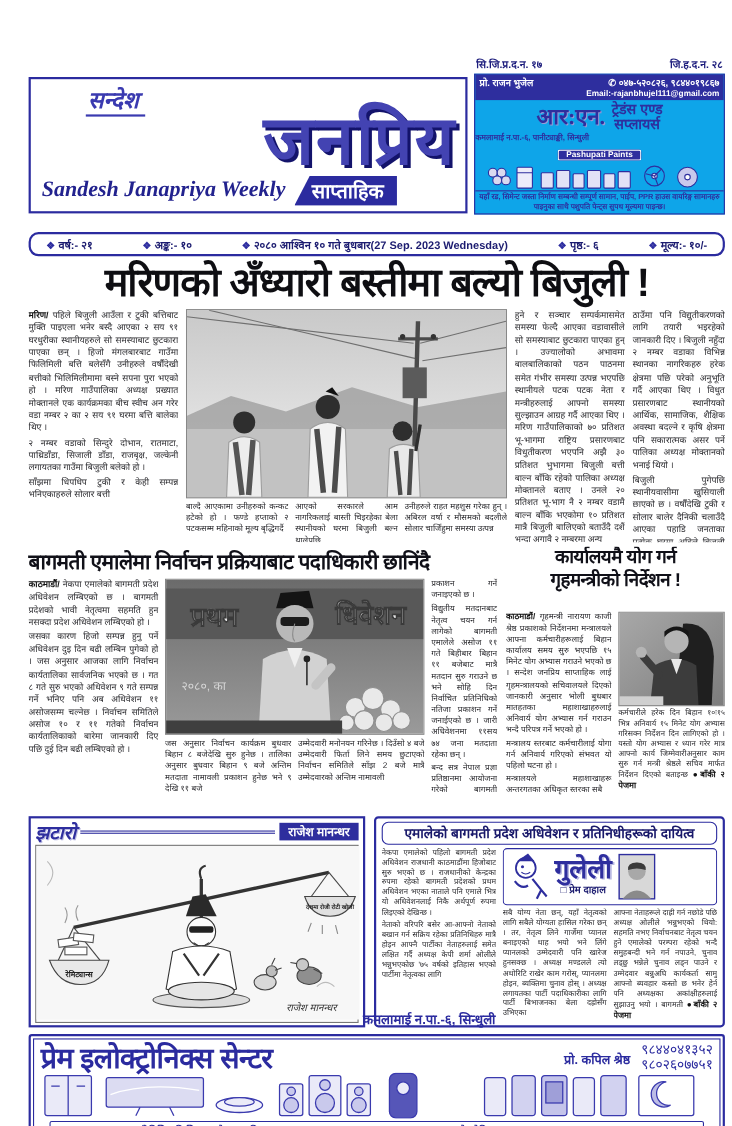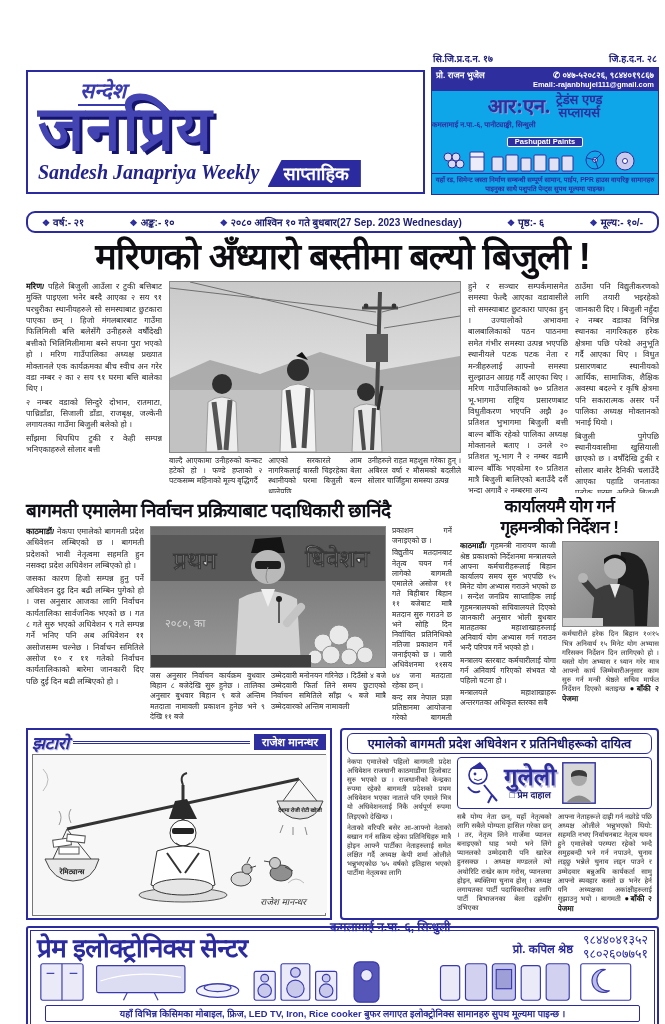--- a/index.html
+++ b/index.html
@@ -9,21 +9,21 @@
   *{box-sizing:border-box;}
   
   .header-row{display:flex;gap:6px;align-items:flex-start;}
   .mast-col{flex:1;}
   .masthead{border:2.5px solid #2b2b9f;height:124px;margin-top:18px;position:relative;
             padding:4px 8px 0 10px;overflow:hidden;background:#fff;}
   .m-pre{font-family:"Liberation Serif",serif;font-style:italic;font-weight:bold;
          font-size:21px;color:#3a3ab0;border-bottom:2px solid #3a3ab0;display:inline-block;
          padding:0 6px 0 2px;margin-left:40px;}
   .m-title{font-family:"Liberation Serif",serif;font-weight:900;font-size:62px;line-height:58px;
-           color:#4343b2;text-shadow:3px 3px 0 #13136b;letter-spacing:2px;text-align:left;
+           color:#4343b2;text-shadow:3px 3px 0 #13136b;letter-spacing:2px;text-align:right;
            margin-top:-6px;}
   .m-subrow{display:flex;align-items:stretch;margin-top:2px;}
   .m-sub-en{font-family:"Liberation Serif",serif;font-style:italic;font-weight:bold;
             font-size:20px;color:#22228e;white-space:nowrap;padding-top:1px;}
   .m-sub-np{background:#2b2b9f;color:#fff;font-weight:bold;font-size:18px;padding:1px 12px 2px 16px;
             margin-left:8px;clip-path:polygon(14px 0,100% 0,100% 100%,0 100%);white-space:nowrap;}
   .top-right{width:228px;flex:none;}
   .reg-row{display:flex;justify-content:space-between;font-size:9.5px;font-weight:bold;
            color:#1d1d7d;padding:0 2px 2px 2px;}
   .adbox{border:1.5px solid #2b2b9f;height:128px;overflow:hidden;background:#0ea5e9;}
@@ -61,26 +61,26 @@
   .under-row .story{flex:1;overflow:hidden;}
   .more{font-weight:bold;font-size:7.5px;color:#111;}
   
   .sec2{display:grid;grid-template-columns:426px 1fr;gap:8px;height:226px;margin-top:4px;}
   .art2-headline{font-size:19px;font-weight:900;color:#101018;white-space:nowrap;
                  margin:0 0 3px 0;letter-spacing:-0.5px;}
   .art2-grid{display:grid;grid-template-columns:118px 236px 1fr;gap:6px;height:196px;}
   .art2-mid{display:flex;flex-direction:column;gap:3px;overflow:hidden;}
   .art3{overflow:hidden;}
   .art3-headline{font-size:17px;font-weight:900;color:#101018;text-align:center;line-height:1.22;
-                 margin:0 0 3px 0;letter-spacing:-0.5px;}
+                 margin:0 0 18px 0;letter-spacing:-0.5px;}
   .art3-grid{display:grid;grid-template-columns:1fr 97px;gap:6px;height:176px;}
   .art3-right{display:flex;flex-direction:column;gap:2px;overflow:hidden;}
   .s75{font-size:7.5px;line-height:1.36;}
   
-  .bottom{display:grid;grid-template-columns:306px 1fr;gap:8px;height:192px;margin-top:5px;}
+  .bottom{display:grid;grid-template-columns:306px 1fr;gap:8px;height:192px;margin-top:19px;}
   .cartoon-box{border:2px solid #2b2b9f;padding:2px 4px;display:flex;flex-direction:column;}
   .cartoon-head{display:flex;align-items:center;gap:4px;height:20px;}
   .jhataro{font-family:"Liberation Serif",serif;font-style:italic;font-weight:900;font-size:17px;
            color:#2e2e9e;text-shadow:1px 1px 0 #b9b9e2;white-space:nowrap;}
   .c-rule{flex:1;border-top:3px double #2e2e9e;height:0;}
   .c-artist{background:#2e2e9e;color:#fff;font-weight:bold;font-size:11px;padding:0 8px 1px 8px;
             white-space:nowrap;}
   .cartoon-panel{border:1px solid #777;margin-top:2px;flex:1;background:#fafafa;line-height:0;}
   .opinion-box{border:2px solid #2b2b9f;border-radius:4px;padding:3px 5px;overflow:hidden;}
   .op-headline-box{border:1.5px solid #2b2b9f;border-radius:6px;text-align:center;
@@ -305,21 +305,21 @@
                 <circle cx="180" cy="128" r="9"></circle>
                   <circle cx="198" cy="130" r="8"></circle>
                   <circle cx="214" cy="128" r="8"></circle>
                 <circle cx="164" cy="130" r="7"></circle>
               </g>
               <rect y="128" width="160" height="12" fill="#3f3f3f"></rect>
             </svg>
           </div>
           <div class="under-row">
             <div class="story s75">जस अनुसार निर्वाचन कार्यक्रम बुधवार बिहान ८ बजेदेखि सुरु हुनेछ । तालिका अनुसार बुधवार बिहान ९ बजे अन्तिम मतदाता नामावली प्रकाशन हुनेछ भने ९ देखि ११ बजे</div>
-            <div class="story s75">उम्मेदवारी मनोनयन गरिनेछ । दिउँसो ४ बजे उम्मेदवारी फिर्ता लिने समय छुटाएको निर्वाचन समितिले साँझ ५ बजे मात्रै उम्मेदवारको अन्तिम नामावली</div>
+            <div class="story s75">उम्मेदवारी मनोनयन गरिनेछ । दिउँसो ४ बजे उम्मेदवारी फिर्ता लिने समय छुटाएको निर्वाचन समितिले साँझ 2 बजे मात्रै उम्मेदवारको अन्तिम नामावली</div>
           </div>
         </div>
         <div class="story s75 col-clip">
           <p>प्रकाशन गर्ने जनाइएको छ ।</p>
           <p>विद्युतीय मतदानबाट नेतृत्व चयन गर्न लागेको बागमती एमालेले असोज ११ गते बिहीबार बिहान ११ बजेबाट मात्रै मतदान सुरु गराउने छ भने सोहि दिन निर्वाचित प्रतिनिधिको नतिजा प्रकाशन गर्ने जनाईएको छ । जारी अधिवेशनमा ११सय ७४ जना मतदाता रहेका छन् ।</p>
           <p><span>बन्द सत्र नेपाल प्रज्ञा प्रतिष्ठानमा आयोजना गरेको बागमती एमालेले निर्वाचनको सम्पुर्ण प्रक्रिया भने च्यासल, ललितपुरस्थित केन्द्रिय कार्यालयमा गर्नेछ । नेकपा एमालेको बागमती प्रदेश अधिवेशनको बन्द सत्र सञ्चालन</span> </p>
         </div>
       </div>
     </div>
 

